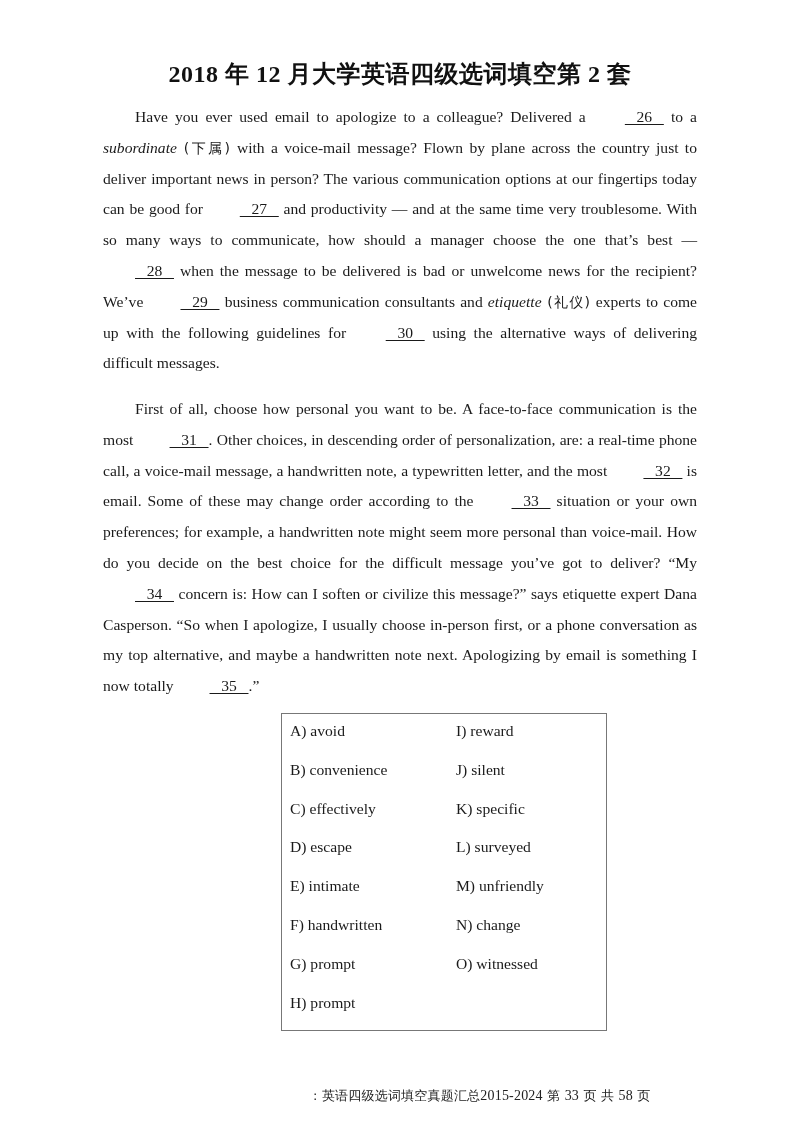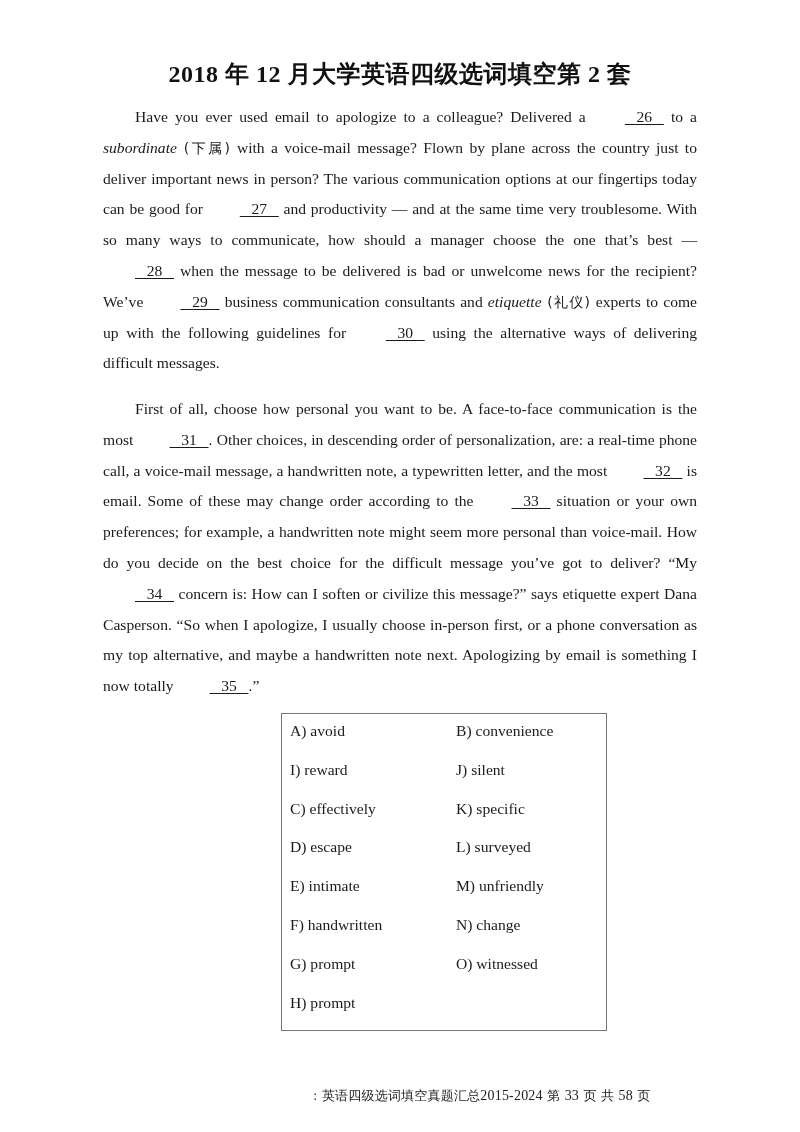--- a/index.html
+++ b/index.html
@@ -84,22 +84,22 @@
   <p><span>Have you ever used email to apologize to a colleague? Delivered a </span><span class="blank">   26   </span><span> to a </span><span class="ital">subordinate</span><span class="zh"> (下属) </span><span>with a voice-mail message? Flown by plane across the country just to deliver important news in person? The various communication options at our fingertips today  can be good for </span><span class="blank">   27   </span><span> and productivity — and at the same time very troublesome. With so many ways to communicate, how should a manager choose the one that’s best — </span><span class="blank">   28   </span><span> when the message to be delivered is bad or unwelcome news for the recipient? We’ve </span><span class="blank">   29   </span><span> business communication consultants and </span><span class="ital">etiquette</span><span class="zh"> (礼仪) </span><span>experts to come up with the following guidelines for </span><span class="blank">   30   </span><span> using the alternative ways of delivering difficult messages.</span></p>
 </div>
 
 <div class="passage para para2">
   <p><span>First of all, choose how personal you want to be. A face-to-face communication is the most </span><span class="blank">   31   </span><span>. Other choices, in descending order of personalization, are: a real-time phone call, a voice-mail message, a handwritten note, a typewritten letter, and the most </span><span class="blank">   32   </span><span> is email. Some of these may change order according to the </span><span class="blank">   33   </span><span> situation or your own preferences; for example, a handwritten note might seem more personal than voice-mail. How do you decide on the best choice for the difficult message you’ve got to deliver? “My </span><span class="blank">   34   </span><span> concern is: How can I soften or civilize this message?” says etiquette expert Dana Casperson. “So when I apologize, I usually choose in-person first, or a phone conversation as my top alternative, and maybe a handwritten note next. Apologizing by email is something I now totally </span><span class="blank">   35   </span><span>.”</span></p>
 </div>
 
 <div class="options-box">
   <div class="options-grid">
     <div class="option">A) avoid</div>
+    <div class="option">I) reward</div>
     <div class="option">B) convenience</div>
-    <div class="option">I) reward</div>
     <div class="option">J) silent</div>
     <div class="option">C) effectively</div>
     <div class="option">K) specific</div>
     <div class="option">D) escape</div>
     <div class="option">L) surveyed</div>
     <div class="option">E) intimate</div>
     <div class="option">M) unfriendly</div>
     <div class="option">F) handwritten</div>
     <div class="option">N) change</div>
     <div class="option">G) prompt</div>

